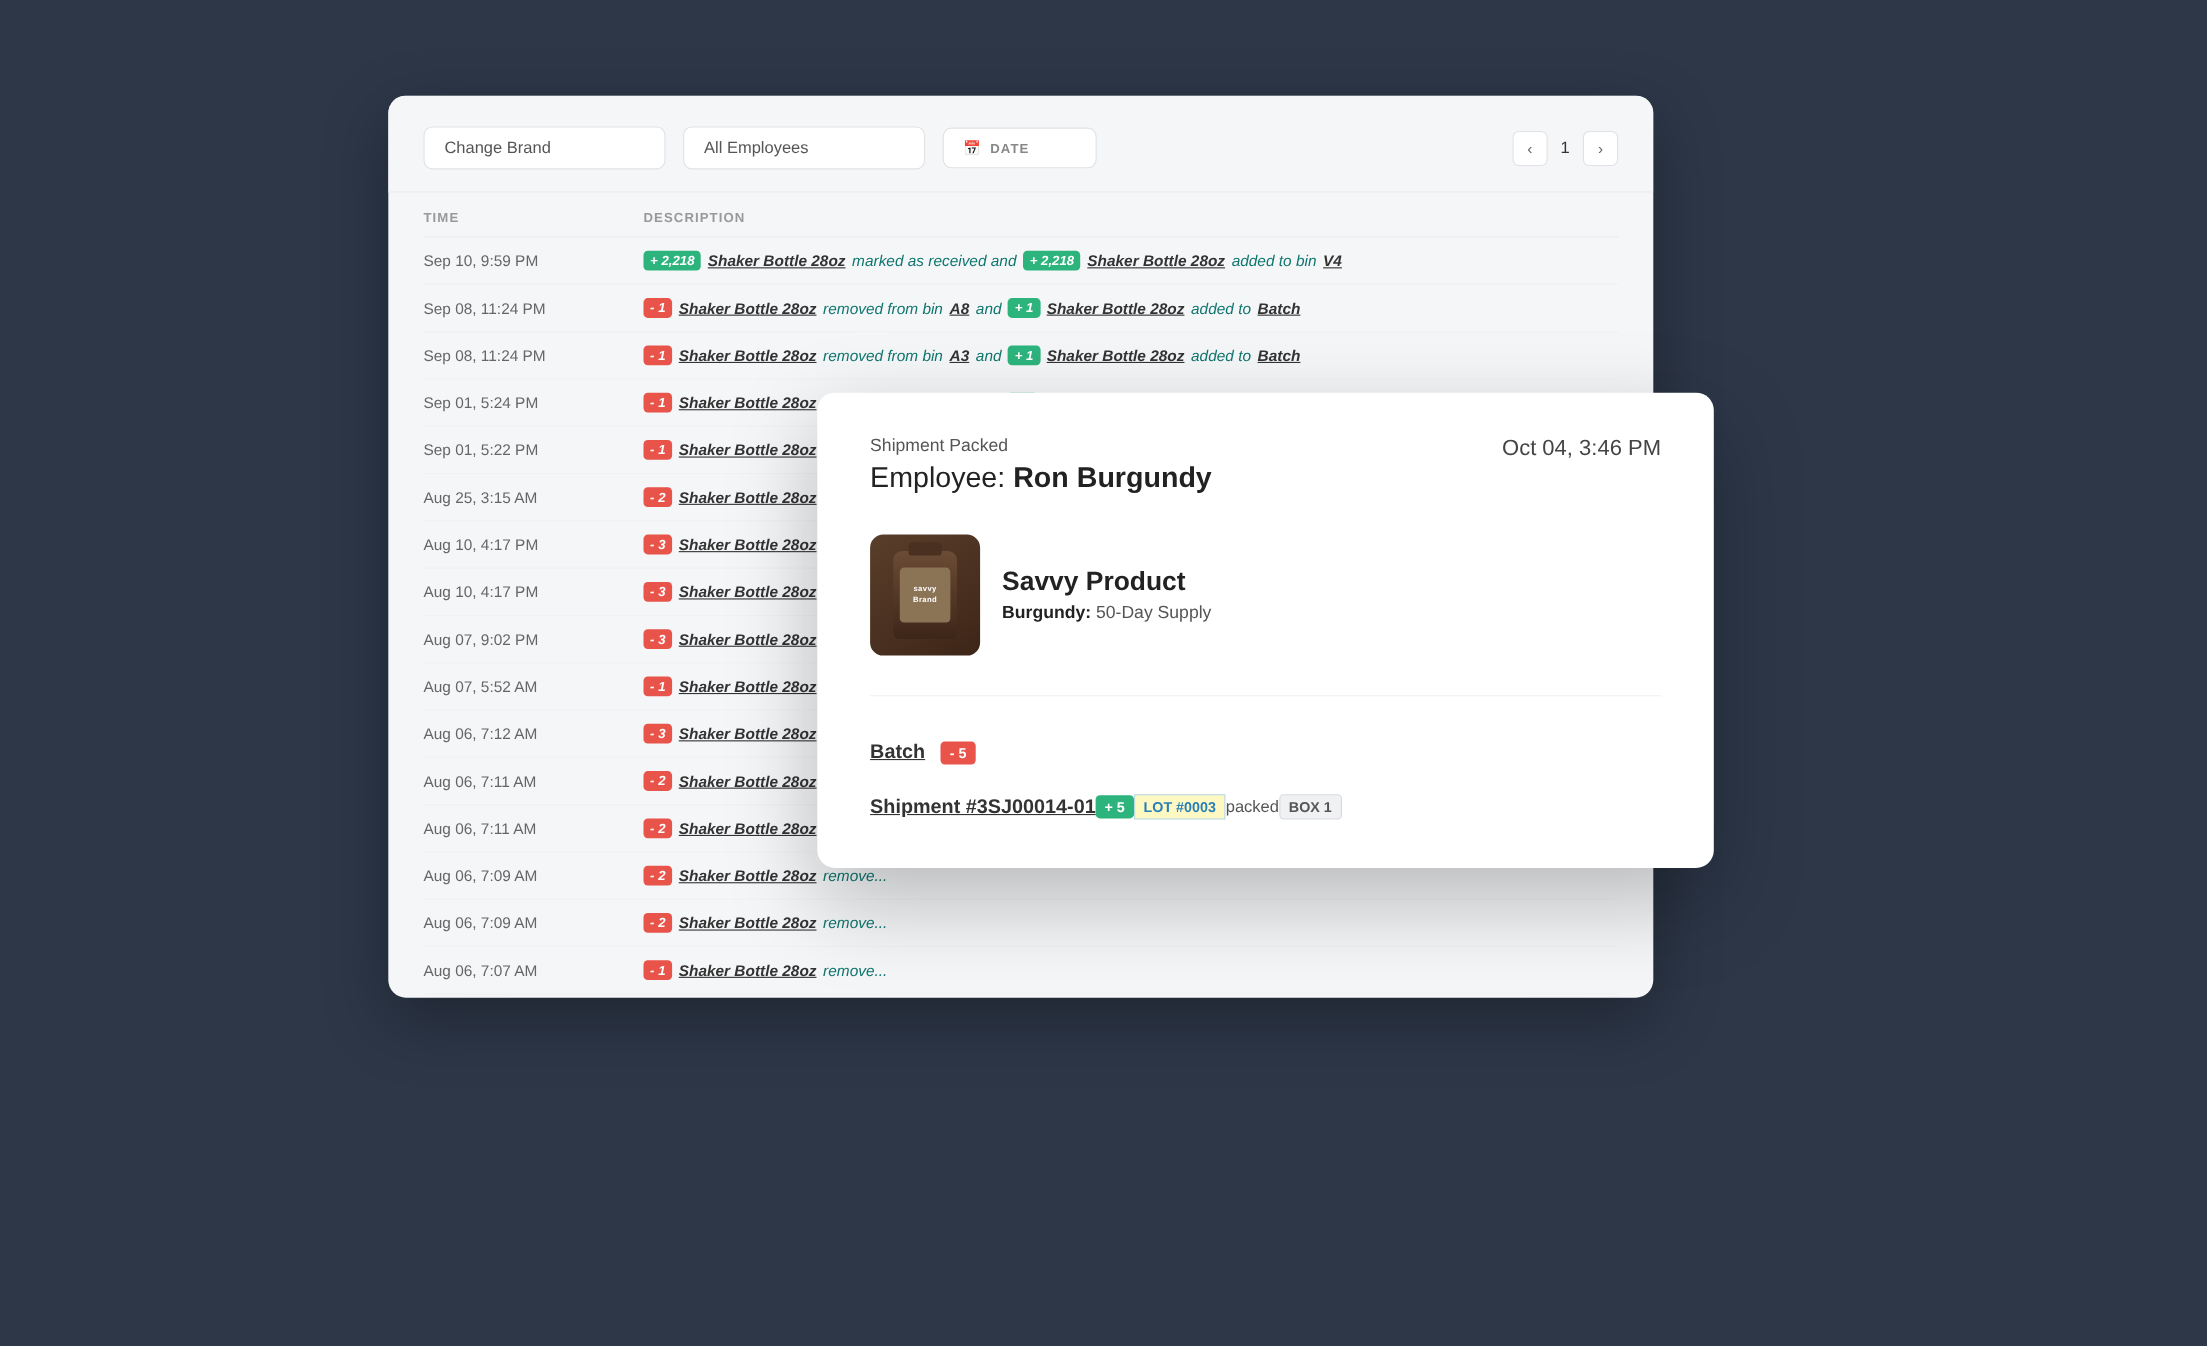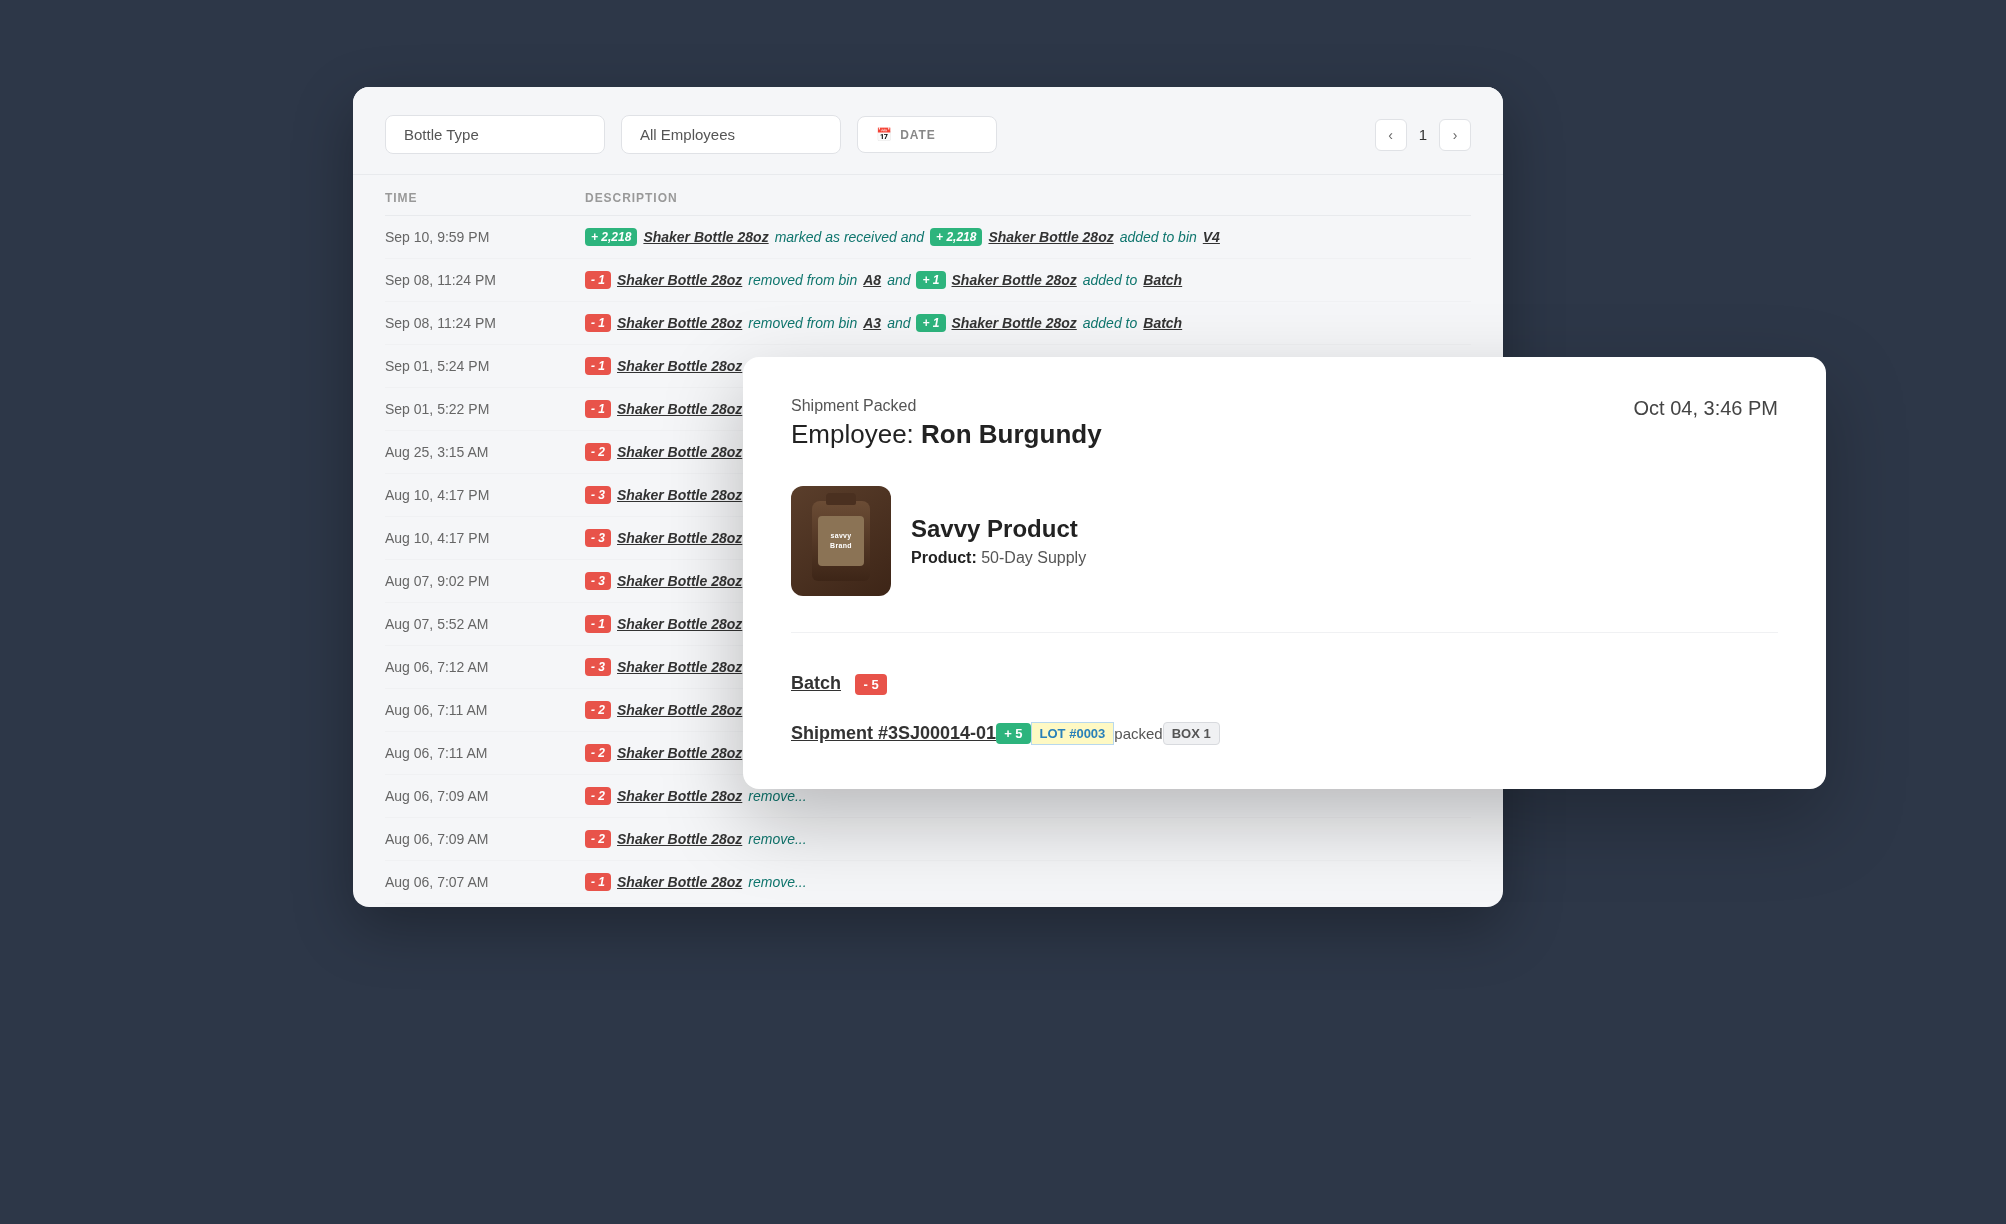--- a/index.html
+++ b/index.html
@@ -172,21 +172,21 @@
       text-decoration-color: #333;
     }
 
     .desc-text { color: #0f766e; }
 
     
     .detail-card {
       position: absolute;
       top: 270px;
       left: 390px;
-      width: 1083px;
+      width: 815px;
       background: #ffffff;
       border-radius: 16px;
       padding: 40px 48px 44px 48px;
       box-shadow: 0 30px 80px rgba(0,0,0,0.25);
     }
 
     .detail-header {
       display: flex;
       justify-content: space-between;
       align-items: flex-start;
@@ -370,21 +370,21 @@
     }
   </style>
 </head>
 <body>
 
 <div class="scene">
 
   <div class="history-card">
     <div class="history-toolbar">
       <div class="toolbar-filter">
-        <span>Bottle Type</span>
+        <span>Change Brand</span>
       </div>
       <div class="toolbar-filter">
         <span>All Employees</span>
       </div>
       <div class="toolbar-filter date">
         <span class="date-icon">📅</span>
         <span style="font-size:12px;letter-spacing:0.08em;font-weight:700;color:#888;">DATE</span>
       </div>
       <div class="toolbar-spacer"></div>
       <div class="pagination">
@@ -586,21 +586,21 @@
           <div class="bottle-cap"></div>
           <div class="bottle-label">
             <span class="label-brand">savvy</span>
             <span class="label-brand">Brand</span>
           </div>
         </div>
       </div>
       <div class="product-info">
         <div class="product-name">Savvy Product</div>
         <div class="product-servings">
-          <strong>Product: </strong><span>50-Day Supply</span>
+          <strong>Burgundy: </strong><span>50-Day Supply</span>
         </div>
       </div>
     </div>
 
     <div class="batch-section">
       <span class="batch-label">Batch</span>
       <span class="badge-red-sm">- 5</span>
     </div>
 
     <div class="shipment-section">

